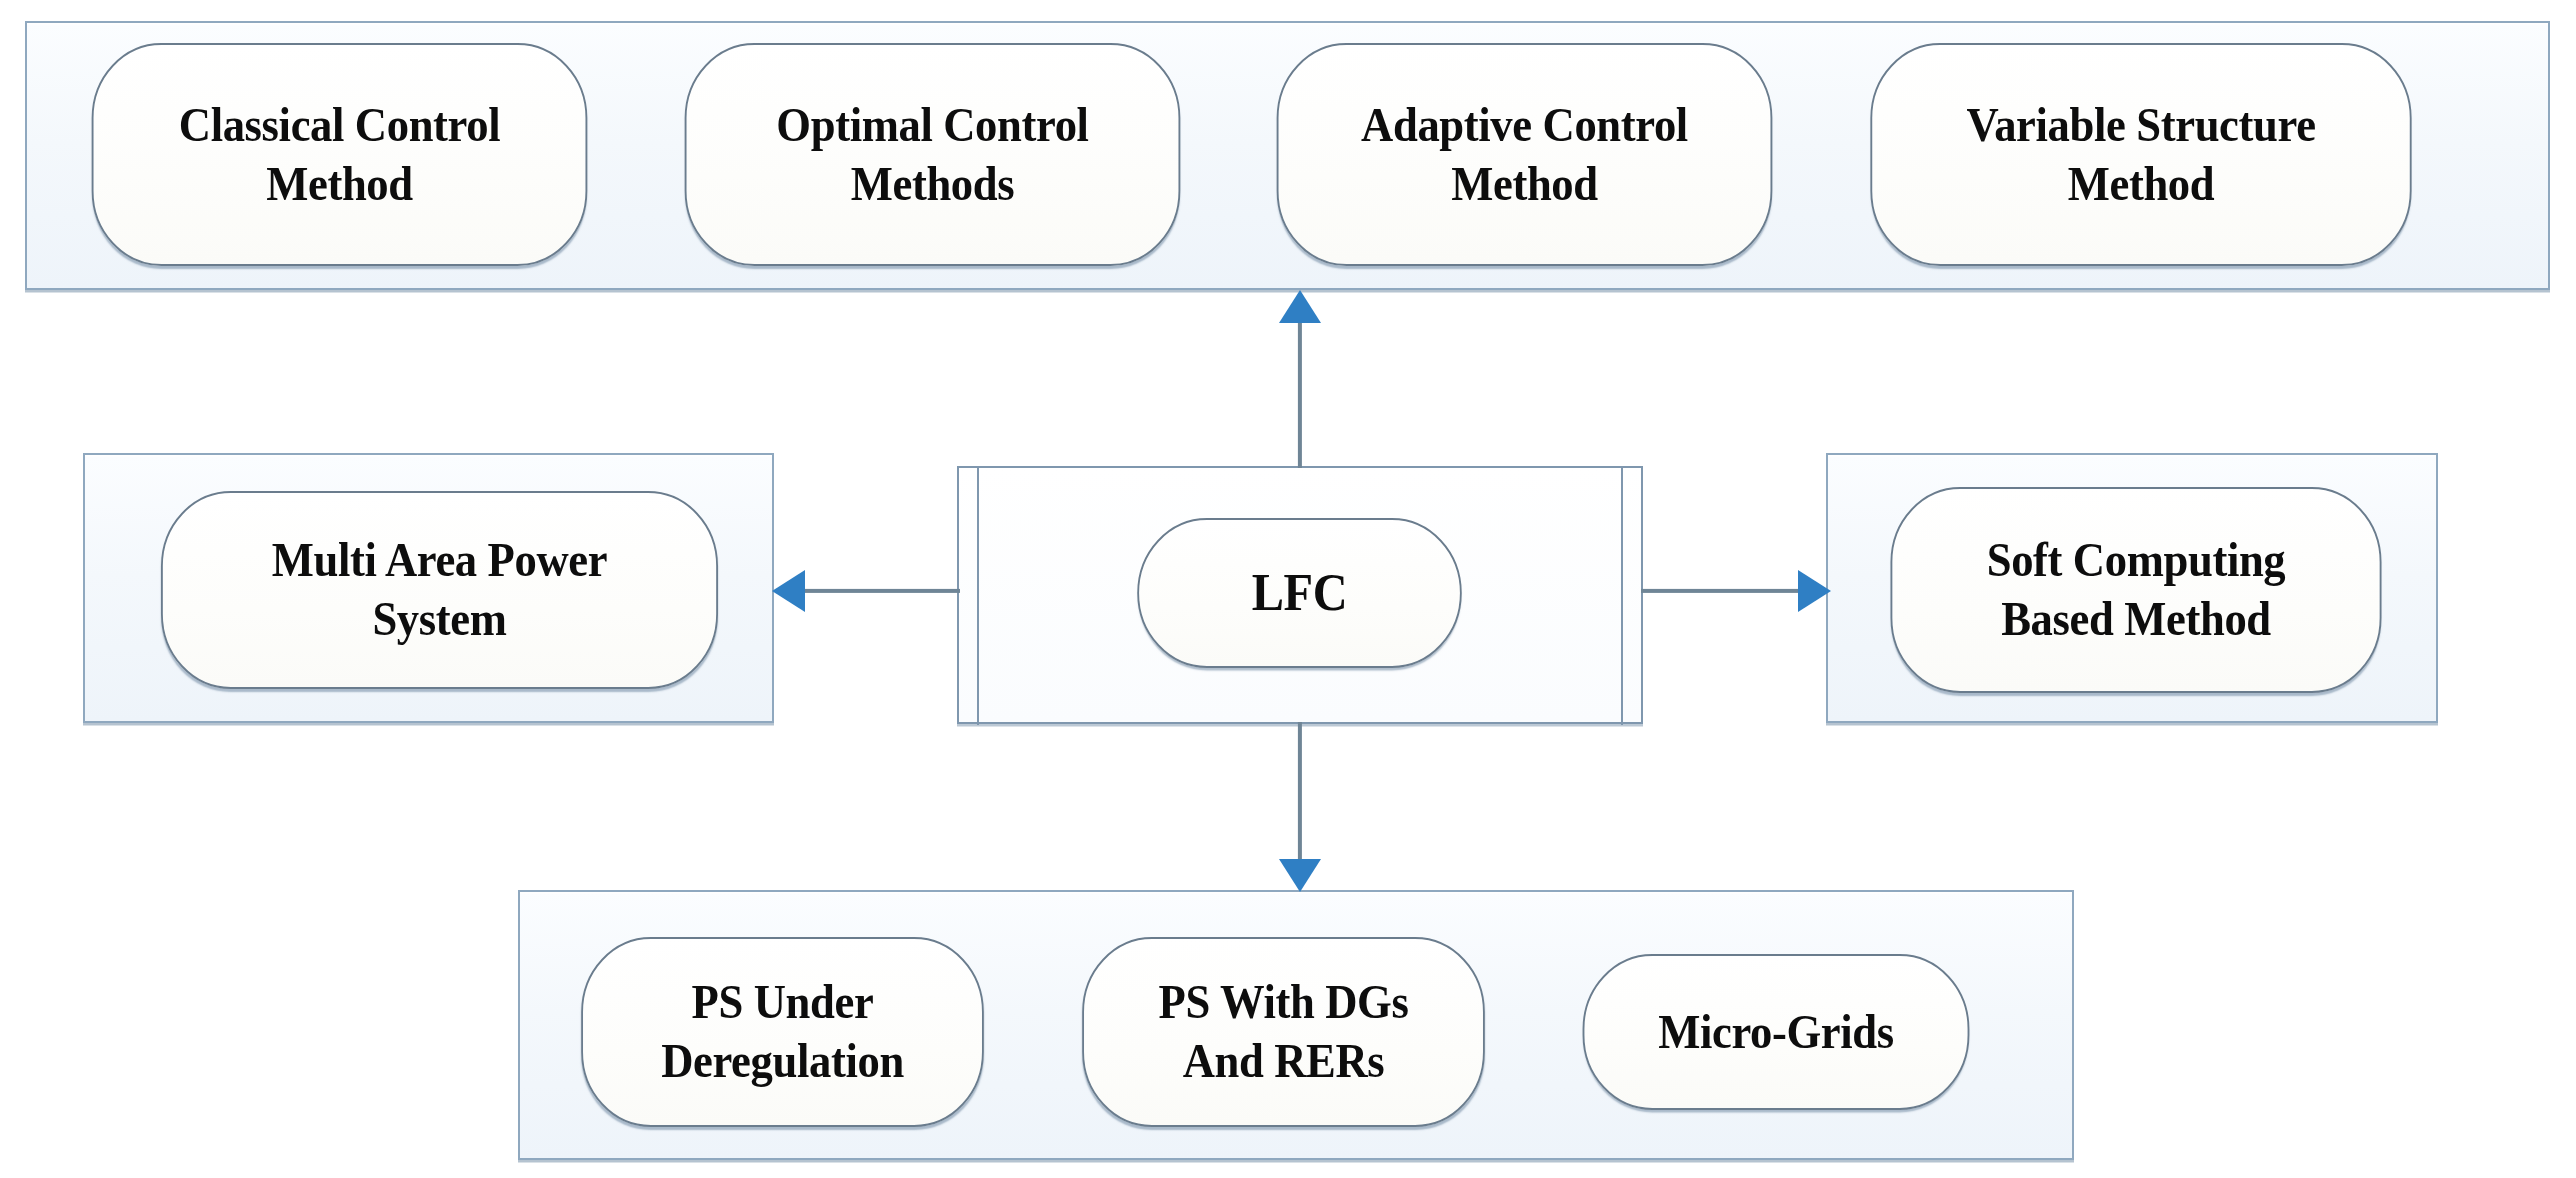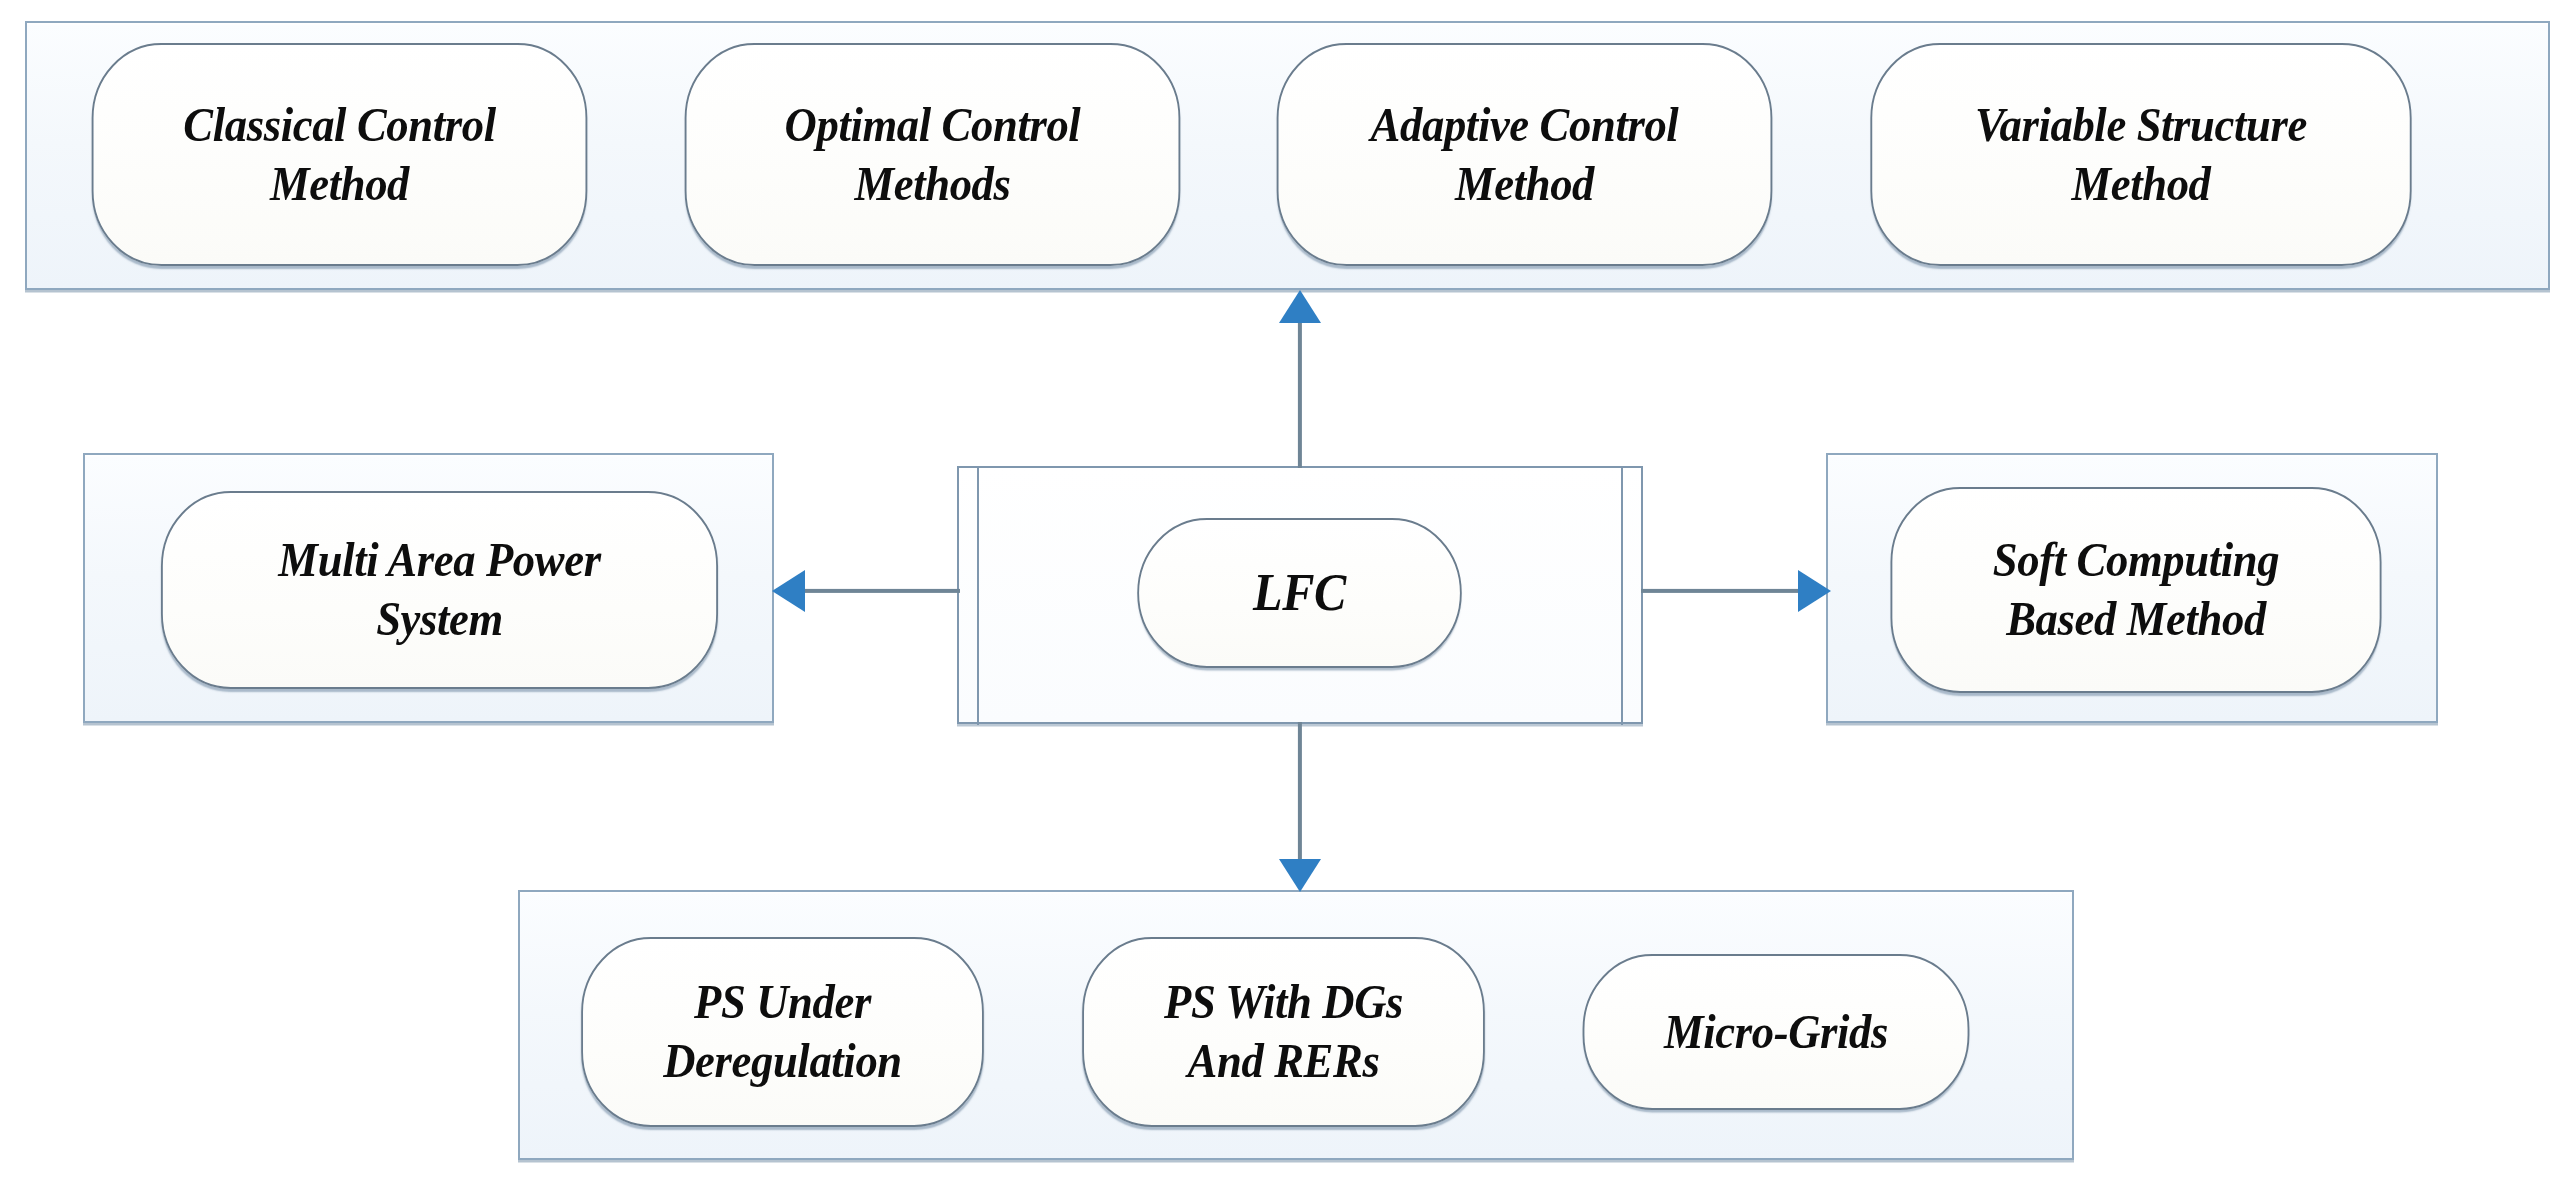--- a/index.html
+++ b/index.html
@@ -10,21 +10,20 @@
   }
   body {
     font-family: "Liberation Serif", "DejaVu Serif", serif;
   }
   #canvas {
     position: relative;
     width: 2576px;
     height: 1178px;
     background: #ffffff;
     overflow: hidden;
-    font-style: italic;
   }
 
   
   .group-box {
     position: absolute;
     box-sizing: border-box;
     border: 2.5px solid #8fa8bf;
     background: linear-gradient(180deg, #fbfdff 0%, #f4f8fc 45%, #eef4fa 100%);
     box-shadow: 0 2.5px 0 0 rgba(120,145,170,0.55),
                 inset 0 1.7px 0 0 rgba(255,255,255,0.85);

